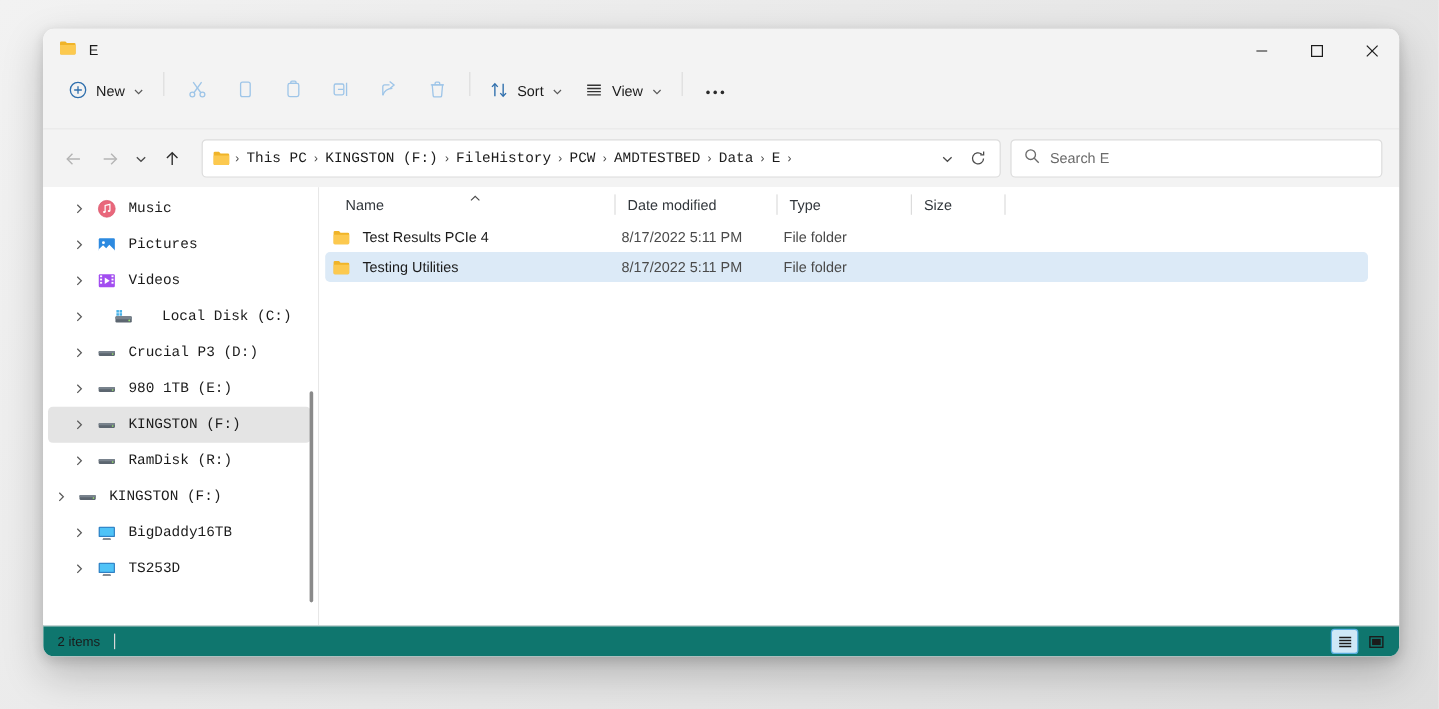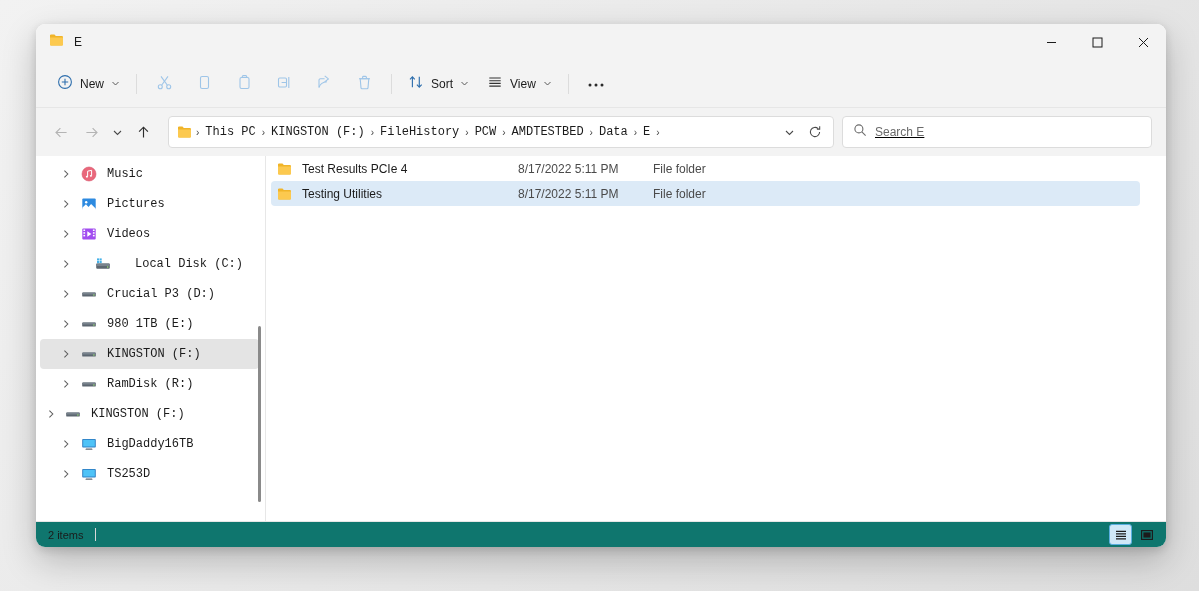--- a/index.html
+++ b/index.html
@@ -55,21 +55,21 @@
     width: 46px; height: 36px;
     display: flex; align-items: center; justify-content: center;
     cursor: default;
   }
 
   
   #commandbar {
     height: 48px;
     background: #f3f3f3;
     display: flex;
-    align-items: center;
+    align-items: flex-start;
     padding: 0 12px;
     flex: 0 0 48px;
     border-bottom: 1px solid #e6e6e6;
   }
   .cmd-btn {
     height: 32px;
     display: flex; align-items: center;
     gap: 7px;
     padding: 0 9px;
     border-radius: 4px;
@@ -159,21 +159,20 @@
     width: 310px;
     height: 32px;
     background: #ffffff;
     border: 1px solid #dcdcdc;
     border-radius: 4px;
     display: flex;
     align-items: center;
     padding: 0 10px;
     gap: 8px;
     flex: 0 0 310px;
-    text-decoration: underline;
   }
   #searchbox .ph {
     font-size: 12px;
     color: #6a6a6a;
   }
 
   
   #body {
     flex: 1 1 auto;
     display: flex;
@@ -787,20 +786,41 @@
           </div>
         </div>
       <div id="side-scroll">
         <div class="thumb"></div>
       </div>
     </div>
 
     <div id="vdiv"></div>
 
     <div id="content">
+      <div id="colheader">
+          <div class="col col-name">
+            <span>Name</span>
+            <span class="sortmark"><svg width="11" height="7" viewBox="0 0 11 7">
+                <polyline points="2,5 5.5,1.6 9,5" fill="none" stroke="#4c4c4c" stroke-width="1"></polyline>
+              </svg></span>
+            <span class="divider"></span>
+          </div>
+          <div class="col col-date">
+            <span>Date modified</span>
+            <span class="divider"></span>
+          </div>
+          <div class="col col-type">
+            <span>Type</span>
+            <span class="divider"></span>
+          </div>
+          <div class="col col-size">
+            <span>Size</span>
+            <span class="divider"></span>
+          </div>
+        </div>
       <div id="filelist">
           <div class="frow">
             <div class="fcell c-name">
               <span style="display: flex;">
                 <svg width="16" height="16" viewBox="0 0 16 16">
                   <path d="M1 3.6A1.1 1.1 0 0 1 2.1 2.5h3.4l1.3 1.4h6.1A1.1 1.1 0 0 1 14 5v7.4a1.1 1.1 0 0 1-1.1 1.1H2.1A1.1 1.1 0 0 1 1 12.4z" fill="#f0b429"></path>
                   <path d="M1 5.6h13v6.8a1.1 1.1 0 0 1-1.1 1.1H2.1A1.1 1.1 0 0 1 1 12.4z" fill="#fcc94f"></path>
                 </svg>
               </span>
               <span>Test Results PCIe 4</span>

